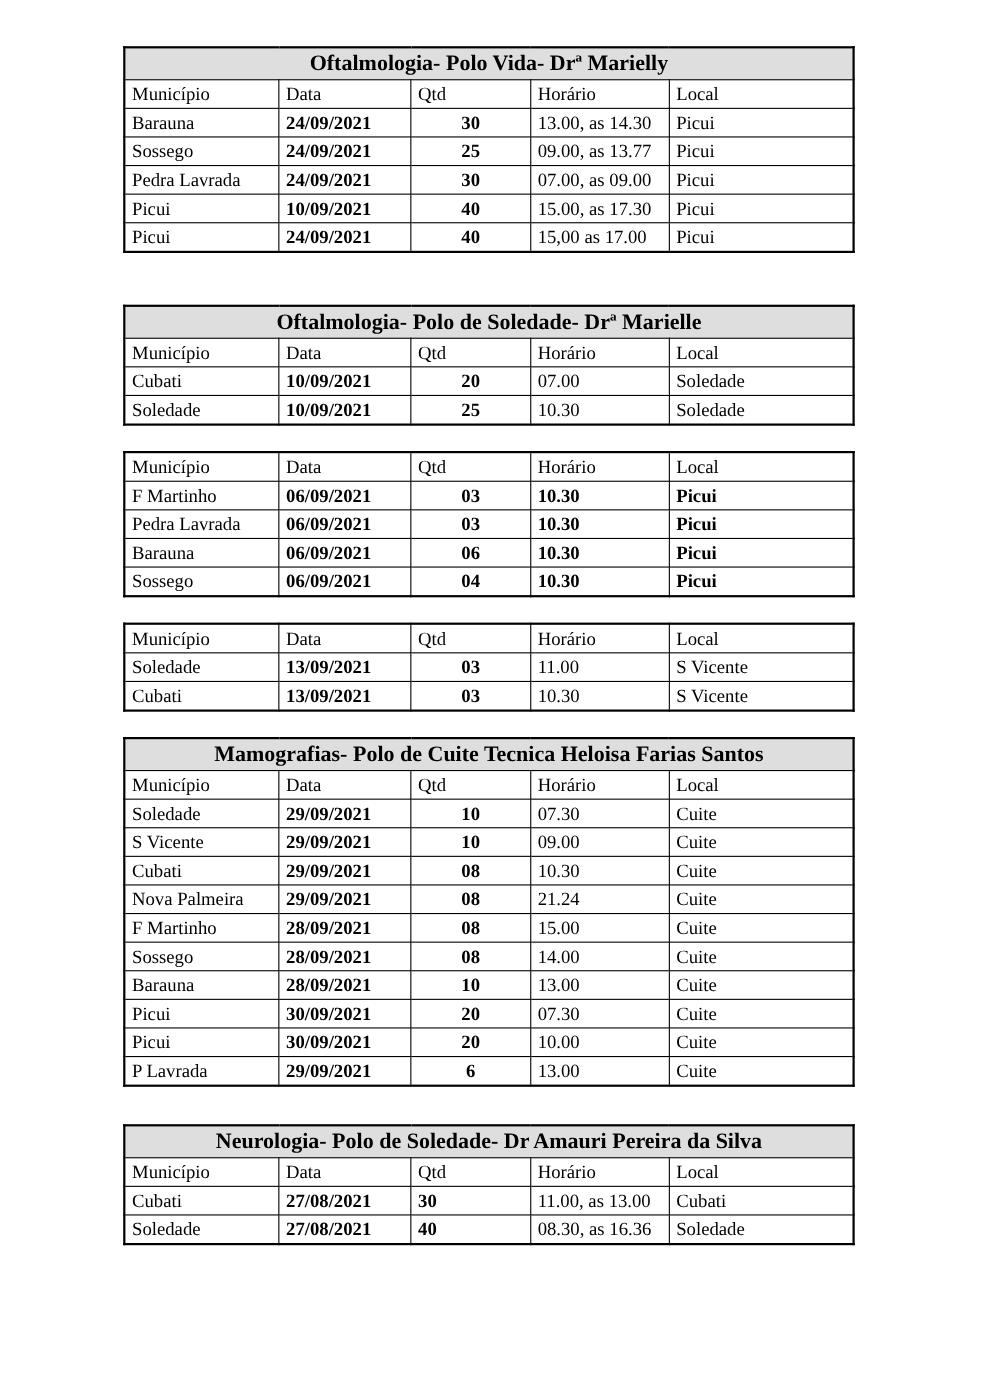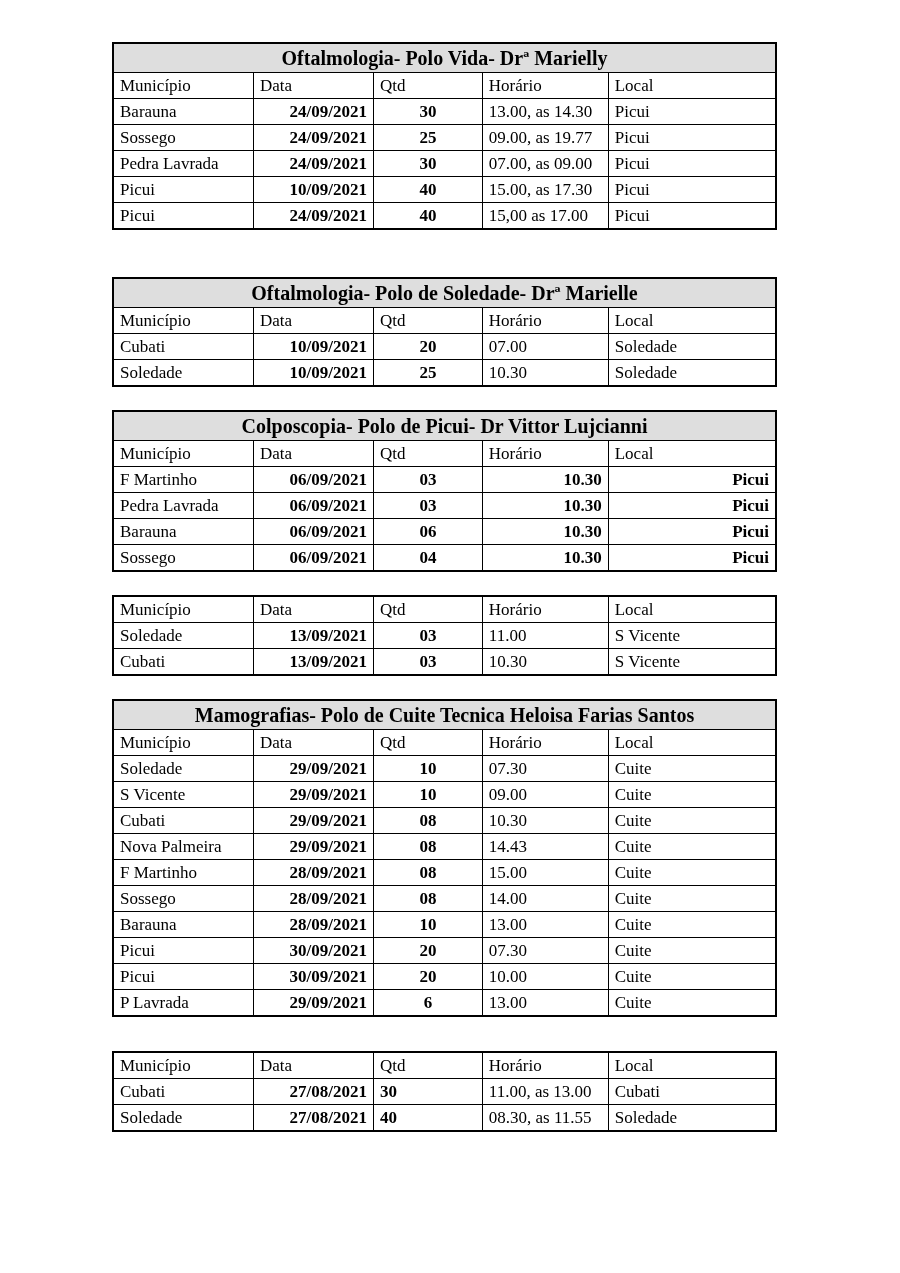--- a/index.html
+++ b/index.html
@@ -42,21 +42,21 @@
     vertical-align: middle;
   }
   td.title-cell {
     background: #dedede;
     font-weight: bold;
     font-size: 20px;
     text-align: center;
     height: 26px;
     line-height: 26px;
   }
-  td.bold   { font-weight: bold; text-align: right; }
+  td.bold   { font-weight: bold; }
   td.center { text-align: center; }
   td.left   { text-align: left; }
 </style>
 </head>
 <body>
 
 <div class="doc">
   <table class="tbl gap-large">
     <colgroup>
       <col style="width:21.2%">
@@ -80,21 +80,21 @@
           <td>Barauna</td>
           <td class="bold">24/09/2021</td>
           <td class="bold center">30</td>
           <td>13.00, as 14.30</td>
           <td>Picui</td>
         </tr>
         <tr>
           <td>Sossego</td>
           <td class="bold">24/09/2021</td>
           <td class="bold center">25</td>
-          <td>09.00, as 19.77</td>
+          <td>09.00, as 13.77</td>
           <td>Picui</td>
         </tr>
         <tr>
           <td>Pedra Lavrada</td>
           <td class="bold">24/09/2021</td>
           <td class="bold center">30</td>
           <td>07.00, as 09.00</td>
           <td>Picui</td>
         </tr>
         <tr>
@@ -152,23 +152,20 @@
 
   <table class="tbl">
     <colgroup>
       <col style="width:21.2%">
       <col style="width:18.1%">
       <col style="width:16.4%">
       <col style="width:19.0%">
       <col style="width:25.3%">
     </colgroup>
     <tbody>
-      <tr>
-        <td class="title-cell" colspan="5">Colposcopia- Polo de Picui- Dr Vittor Lujcianni</td>
-      </tr>
       <tr>
           <td>Município</td>
           <td>Data</td>
           <td>Qtd</td>
           <td>Horário</td>
           <td>Local</td>
         </tr>
     <tr>
           <td>F Martinho</td>
           <td class="bold">06/09/2021</td>
@@ -270,21 +267,21 @@
           <td>Cubati</td>
           <td class="bold">29/09/2021</td>
           <td class="bold center">08</td>
           <td>10.30</td>
           <td>Cuite</td>
         </tr>
         <tr>
           <td>Nova Palmeira</td>
           <td class="bold">29/09/2021</td>
           <td class="bold center">08</td>
-          <td>14.43</td>
+          <td>21.24</td>
           <td>Cuite</td>
         </tr>
         <tr>
           <td>F Martinho</td>
           <td class="bold">28/09/2021</td>
           <td class="bold center">08</td>
           <td>15.00</td>
           <td>Cuite</td>
         </tr>
         <tr>
@@ -328,35 +325,38 @@
   <table class="tbl gap-small">
     <colgroup>
       <col style="width:21.2%">
       <col style="width:18.1%">
       <col style="width:16.4%">
       <col style="width:19.0%">
       <col style="width:25.3%">
     </colgroup>
     <tbody>
       <tr>
+        <td class="title-cell" colspan="5">Neurologia- Polo de Soledade- Dr Amauri Pereira da Silva</td>
+      </tr>
+      <tr>
           <td>Município</td>
           <td>Data</td>
           <td>Qtd</td>
           <td>Horário</td>
           <td>Local</td>
         </tr>
     <tr>
           <td>Cubati</td>
           <td class="bold">27/08/2021</td>
           <td class="bold left">30</td>
           <td>11.00, as 13.00</td>
           <td>Cubati</td>
         </tr>
         <tr>
           <td>Soledade</td>
           <td class="bold">27/08/2021</td>
           <td class="bold left">40</td>
-          <td>08.30, as 11.55</td>
+          <td>08.30, as 16.36</td>
           <td>Soledade</td>
         </tr>
       </tbody>
   </table>
 </div>
 
 </body></html>

